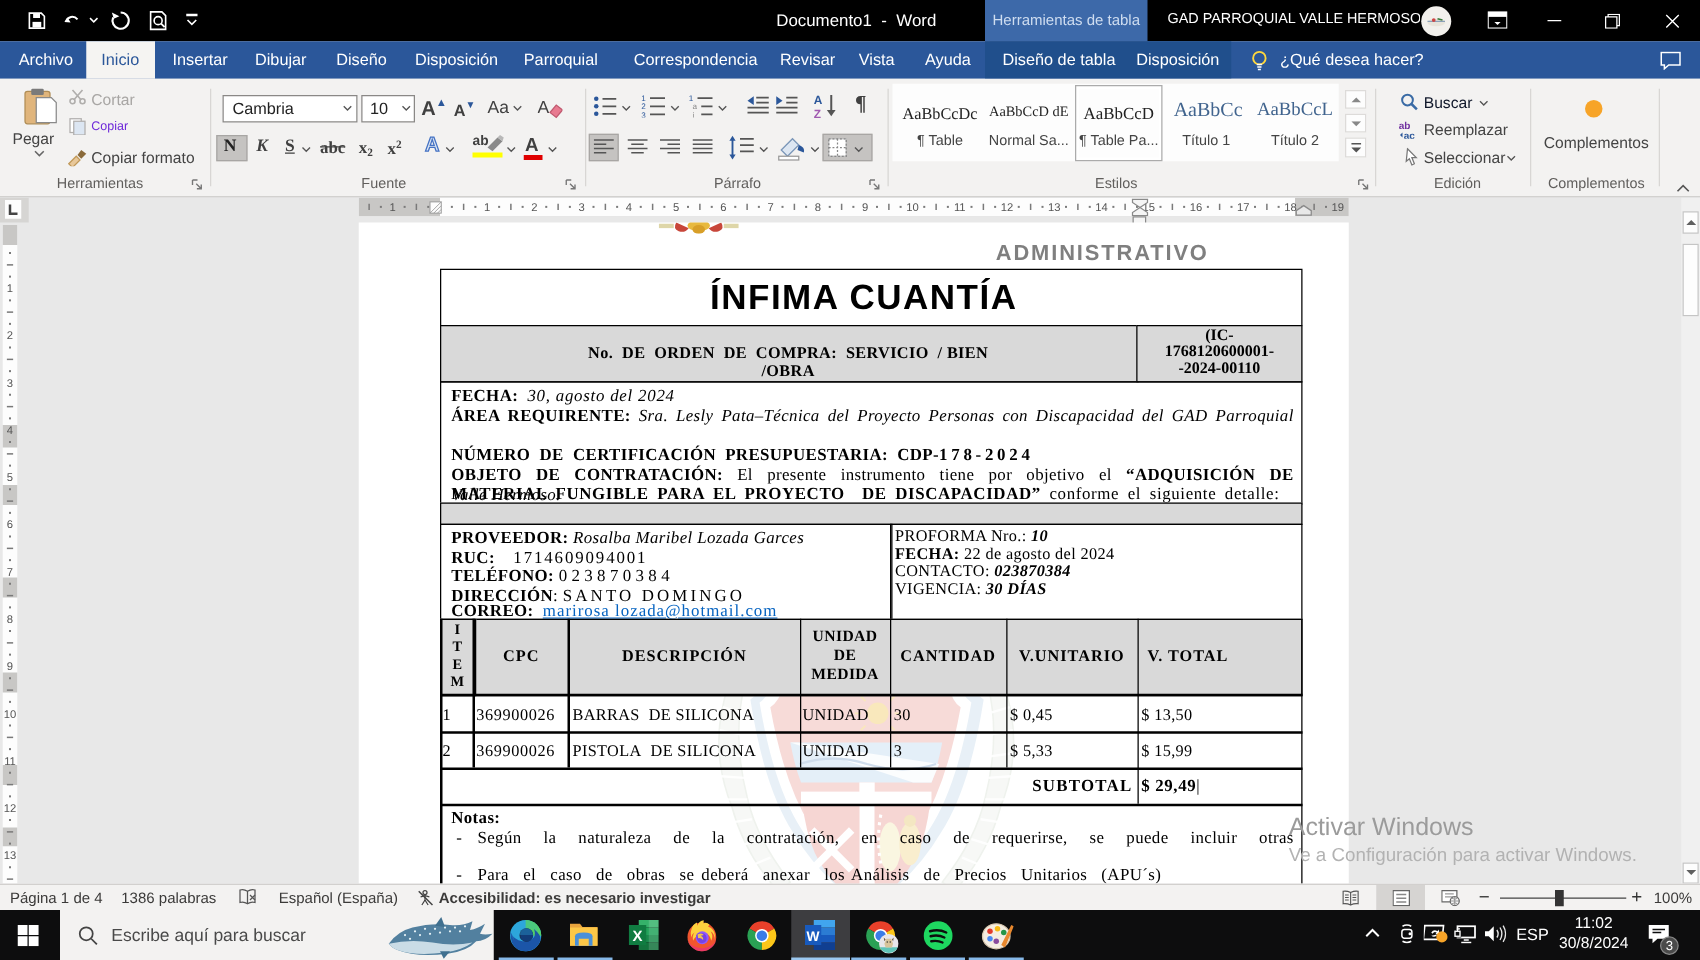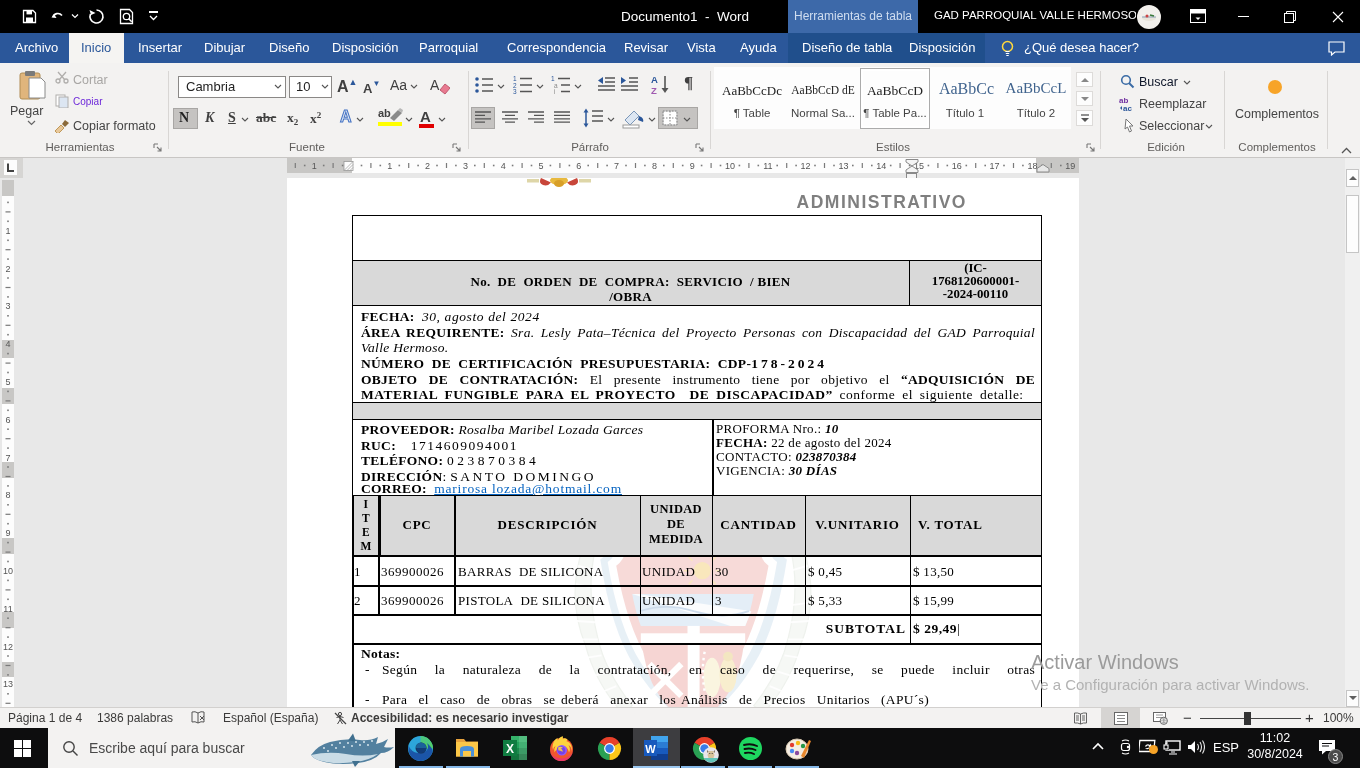--- a/index.html
+++ b/index.html
@@ -14,21 +14,21 @@
   .gsep { position:absolute; top:8px; height:78px; width:1px; background:#d8d6d4; }
   .glabel { position:absolute; top:78px; height:16px; font-size:11.5px; color:#605e5c; text-align:center; }
   .launcher { position:absolute; top:79px; width:12px; height:12px; }
   .launcher svg { display:block; }
   
   #workspace { position:absolute; left:0; top:158px; width:1360px; height:549px; background:#e8e8e8; overflow:hidden; }
   #page { position:absolute; left:287px; top:20px; width:792px; height:529px; background:#fff; }
   
   .doc { position:absolute; font-family:"Liberation Serif", serif; color:#000; font-size:13.5px; letter-spacing:0.3px; white-space:nowrap; }
   .b { font-weight:bold; }
-  .i { font-style:italic; }
+  .i { font-style:italic;margin-top:48px; }
   .just { text-align:justify; text-align-last:justify; white-space:normal; }
   .cell { position:absolute; border:1.5px solid #000; }
   .grey { background:#d9d9d9; }
   
   #statusbar { position:absolute; left:0; top:707px; width:1360px; height:21px; background:#f3f2f1; border-top:1px solid #d2d0ce; font-size:12px; color:#3b3a39; }
   
   #taskbar { position:absolute; left:0; top:728px; width:1360px; height:40px; background:#0d0d0e; color:#fff; }
 </style></head>
 <body>
 <div id="titlebar">
@@ -569,20 +569,21 @@
       <ellipse cx="123" cy="116" rx="7" ry="16" fill="#f5ecc0"></ellipse>
       <ellipse cx="136" cy="114" rx="7" ry="14" fill="#f2dc9a"></ellipse>
       <path d="M117 95 q-3 16 0 32" stroke="#fff" stroke-width="2" fill="none" stroke-dasharray="2 3"></path>
       <circle cx="136" cy="99" r="4" fill="#e8cc80"></circle>
       </g>
     </svg>
 
     <div class="abs" style="left:380px;top:14px;width:300px;text-align:right;font-size:17.5px;font-weight:bold;color:#7f7f7f;letter-spacing:1.5px">ADMINISTRATIVO</div>
 
     <div class="cell" style="left:65px;top:37px;width:690px;height:46px"></div>
+    <div class="doc b" style="left:59px;top:44px;width:690px;text-align:center;font-size:28px;letter-spacing:1.2px;font-family:'Liberation Sans',sans-serif">ÍNFIMA CUANTÍA</div>
     <div class="cell grey" style="left:65px;top:81.5px;width:558.5px;height:46.5px"></div>
     <div class="cell grey" style="left:622px;top:81.5px;width:133px;height:46.5px"></div>
     <div class="doc b" style="left:65px;top:96px;width:557px;text-align:center;font-size:13px">No.&nbsp; DE&nbsp; ORDEN&nbsp; DE&nbsp; COMPRA:&nbsp; SERVICIO&nbsp; / BIEN</div>
     <div class="doc b" style="left:65px;top:111px;width:557px;text-align:center;font-size:13px">/OBRA</div>
     <div class="doc b" style="left:622px;top:84px;width:133px;text-align:center;font-size:12.8px;line-height:13px;letter-spacing:0">(IC-<br>1768120600001-<br>-2024-00110</div>
 
     <div class="cell" style="left:65px;top:126.5px;width:690px;height:99px"></div>
     <div class="doc" style="left:74px;top:131px"><span class="b">FECHA:</span>&nbsp; <span class="i" style="letter-spacing:0.6px">30, agosto del 2024</span></div>
     <div class="doc just" style="left:74px;top:147px;width:674px"><span class="b">ÁREA REQUIRENTE:</span> <span class="i">Sra. Lesly Pata–Técnica del Proyecto Personas con Discapacidad del GAD Parroquial</span></div>
     <div class="doc i" style="left:74px;top:162px">Valle Hermoso.</div>

